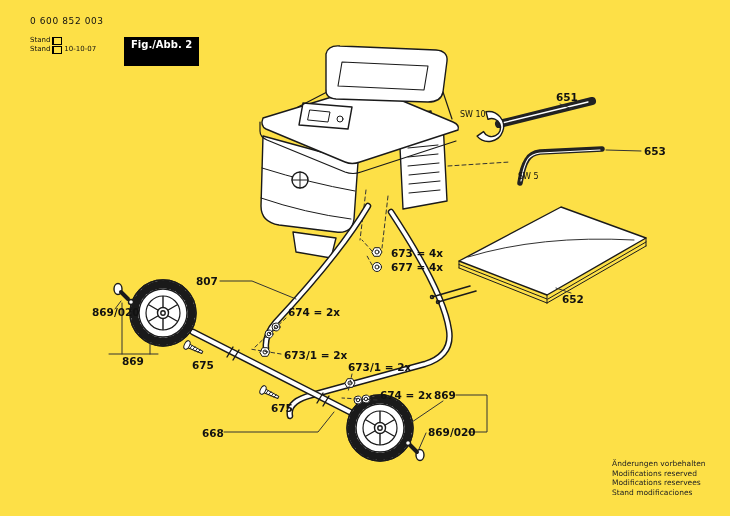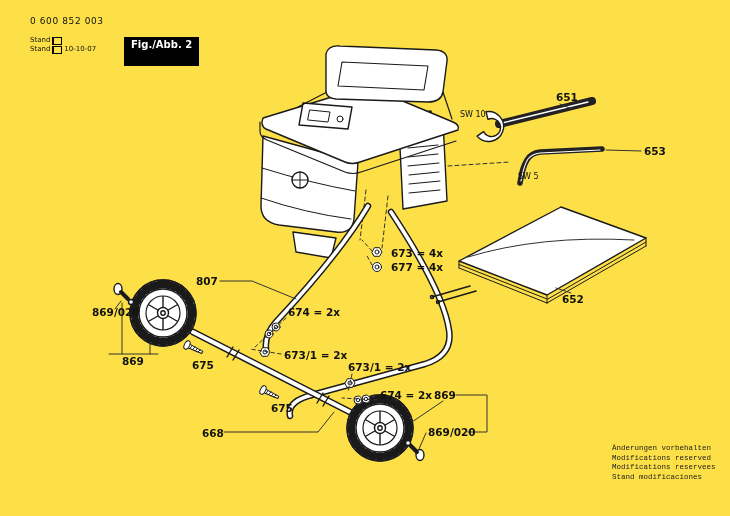--- a/index.html
+++ b/index.html
@@ -4,21 +4,21 @@
 <style>
   html,body{margin:0;padding:0;background:#fff;}
   .stage{position:relative;width:730px;height:516px;background:#fde047;overflow:hidden;
          font-family:"DejaVu Sans","Liberation Sans",sans-serif;color:#111;}
   .partnum{position:absolute;left:30px;top:16px;font-size:9px;letter-spacing:.6px;}
   .issue-block{position:absolute;left:30px;top:36px;font-size:7px;line-height:9px;}
   .issue-block .row{display:flex;align-items:center;gap:2px;}
   .doc-icon{display:inline-block;width:7px;height:6px;border:1px solid #000;border-left:2px solid #000;}
   .fig-box{position:absolute;left:96px;top:37px;background:#000;color:#fff;font-size:10px;
            font-weight:bold;padding:2px 7px 16px 7px;margin-left:28px;}
-  .footer{position:absolute;left:612px;top:444px;font-size:7.5px;line-height:9.5px;color:#222;font-family:Liberation Mono, monospace;}
+  .footer{position:absolute;left:612px;top:459px;font-size:7.5px;line-height:9.5px;color:#222;}
   svg{position:absolute;left:0;top:0;}
   svg text{font-family:"DejaVu Sans","Liberation Sans",sans-serif;stroke:none;fill:#111;}
   .callout{font-size:10.5px;font-weight:bold;}
   .sublabel{font-size:8px;}
 </style>
 </head>
 <body>
 
 <div class="stage">
 

